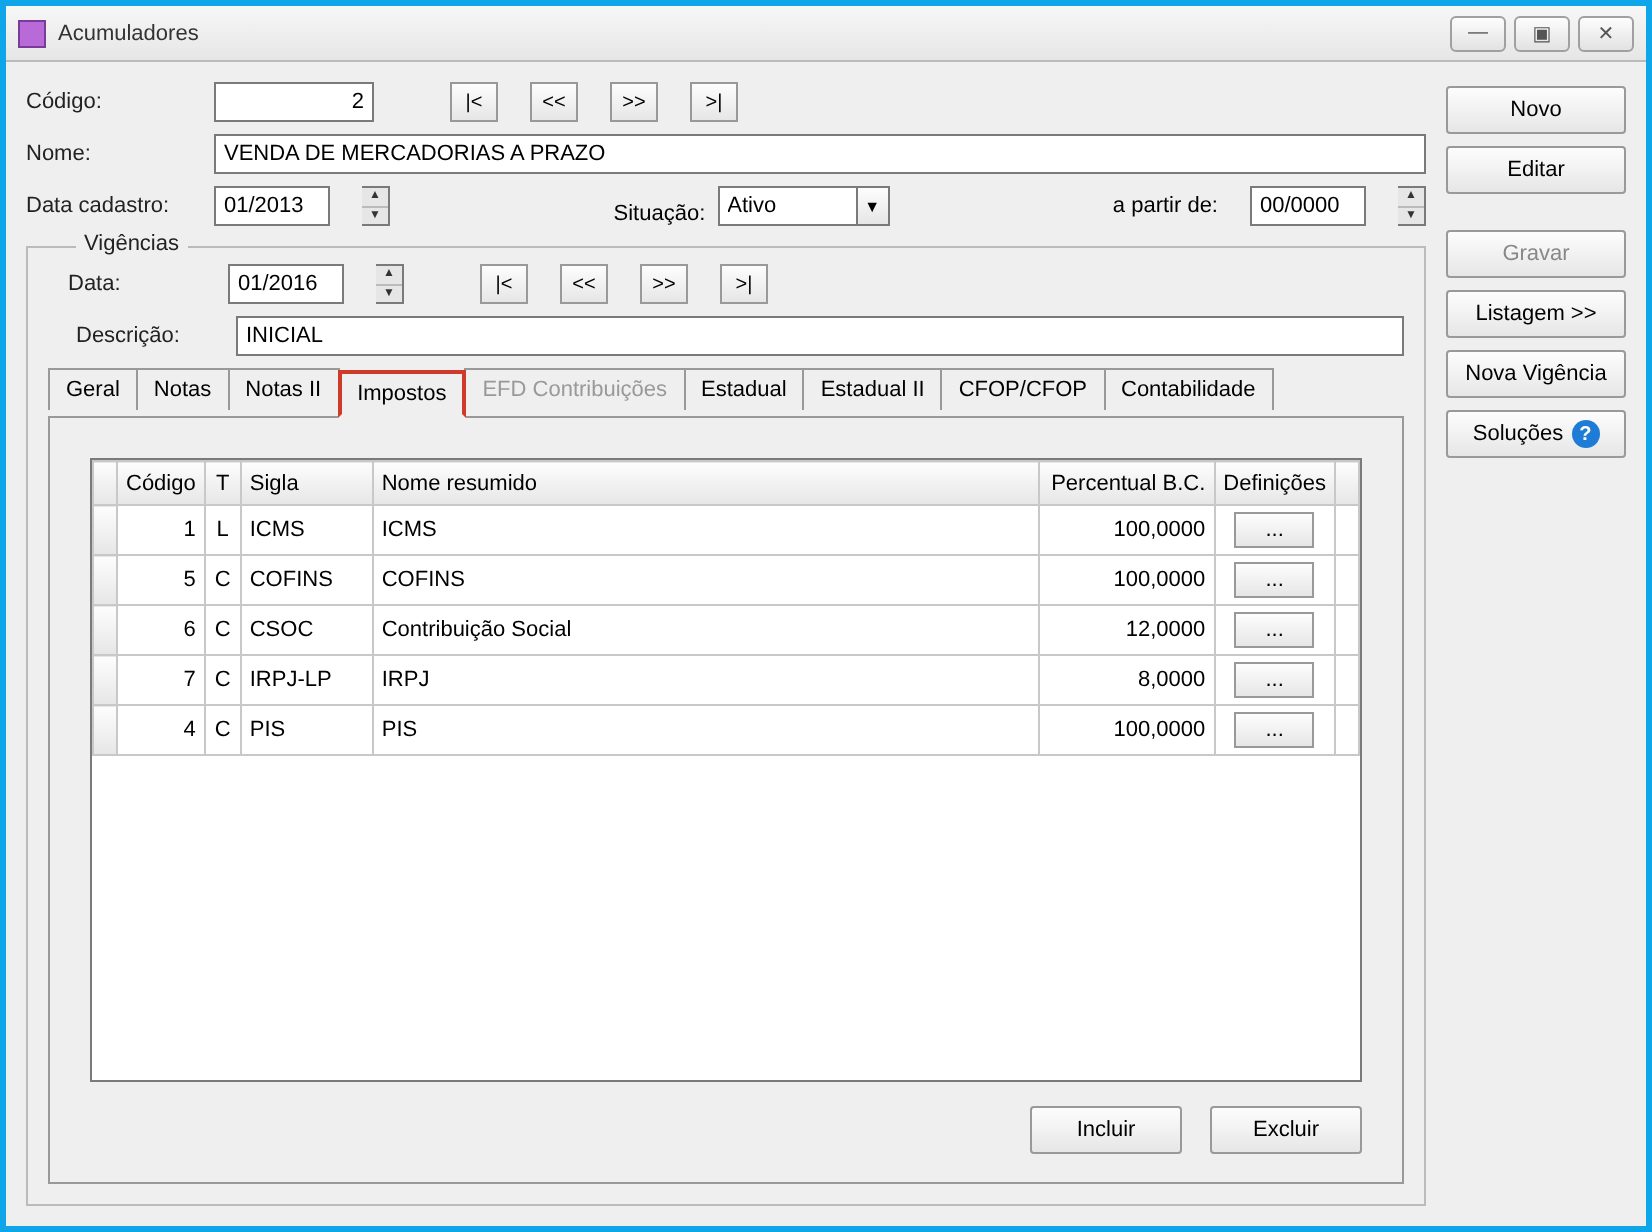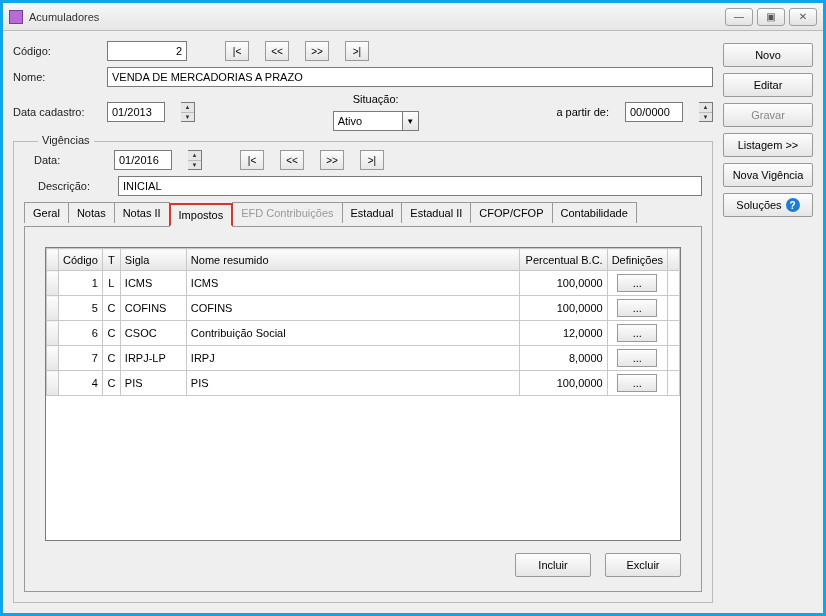--- a/index.html
+++ b/index.html
@@ -7,21 +7,21 @@
 .window { width: 826px; height: 616px; border: 3px solid #0ea5e9; background: #efefef; display: flex; flex-direction: column; }
 .titlebar { height: 28px; background: linear-gradient(#f7f7f7, #e6e6e6); border-bottom: 1px solid #bbb; display: flex; align-items: center; padding: 0 6px; }
 .title-icon { width: 14px; height: 14px; background: #b96ad9; border: 1px solid #7a3c99; margin-right: 6px; }
 .title-text { flex: 1; color: #333; }
 .win-controls { display: flex; gap: 4px; }
 .win-btn { width: 28px; height: 18px; border: 1px solid #a0a0a0; background: linear-gradient(#fdfdfd, #e2e2e2); border-radius: 3px; display: flex; align-items: center; justify-content: center; color: #555; font-size: 10px; cursor: default; }
 .content { flex: 1; display: flex; padding: 10px 10px 10px 10px; gap: 10px; background: #efefef; }
 .main { flex: 1; display: flex; flex-direction: column; }
 .sidebar { width: 90px; display: flex; flex-direction: column; gap: 6px; padding-top: 2px; }
 .side-btn { height: 24px; background: linear-gradient(#fdfdfd, #e6e6e6); border: 1px solid #999; border-radius: 2px; display: flex; align-items: center; justify-content: center; cursor: default; }
-.side-btn.disabled { color: #888; }
+.side-btn.disabled { color: #888; margin-top: 12px; }
 .help-icon { width: 14px; height: 14px; border-radius: 50%; background: #1e7cd6; color: #fff; display: inline-flex; align-items: center; justify-content: center; font-weight: bold; margin-left: 4px; font-size: 10px; }
 .form-row { display: flex; align-items: center; margin-bottom: 6px; gap: 16px; }
 .form-label { width: 78px; color: #222; }
 .text-input { background: #fff; border: 1px solid #7a7a7a; height: 20px; padding: 0 4px; }
 .codigo-input { width: 80px; text-align: right; }
 .nome-input { flex: 1; }
 .date-input { width: 58px; text-align: left; }
 .spinner { display: inline-flex; flex-direction: column; border: 1px solid #7a7a7a; border-left: none; background: #e6e6e6; height: 20px; width: 14px; }
 .spinner div { flex: 1; display: flex; align-items: center; justify-content: center; font-size: 6px; color: #333; border-bottom: 1px solid #bbb; }
 .spinner div:last-child { border-bottom: none; }
@@ -44,21 +44,21 @@
 .col-t { width: 18px; text-align: center; }
 .col-sigla { width: 66px; }
 .col-nome { }
 .col-perc { width: 88px; text-align: right; }
 .col-def { width: 58px; text-align: center; }
 .def-btn { width: 40px; height: 18px; background: linear-gradient(#fdfdfd, #e6e6e6); border: 1px solid #999; display: inline-flex; align-items: center; justify-content: center; margin: 0 auto; }
 .row-sel { width: 12px; background: linear-gradient(#fdfdfd, #e6e6e6); }
 .panel-actions { display: flex; justify-content: flex-end; gap: 14px; padding-top: 12px; }
 .panel-btn { width: 76px; height: 24px; background: linear-gradient(#fdfdfd, #e6e6e6); border: 1px solid #999; border-radius: 2px; display: flex; align-items: center; justify-content: center; }
 .spacer { flex: 1; }
-.situacao-group { display: flex; align-items: center; gap: 6px; flex-direction: column; }
+.situacao-group { display: flex; align-items: flex-end; gap: 6px; }
 </style>
 </head>
 <body>
 
 <div class="window">
   <div class="titlebar">
     <div class="title-icon"></div>
     <div class="title-text">Acumuladores</div>
     <div class="win-controls">
       <div class="win-btn">—</div>

